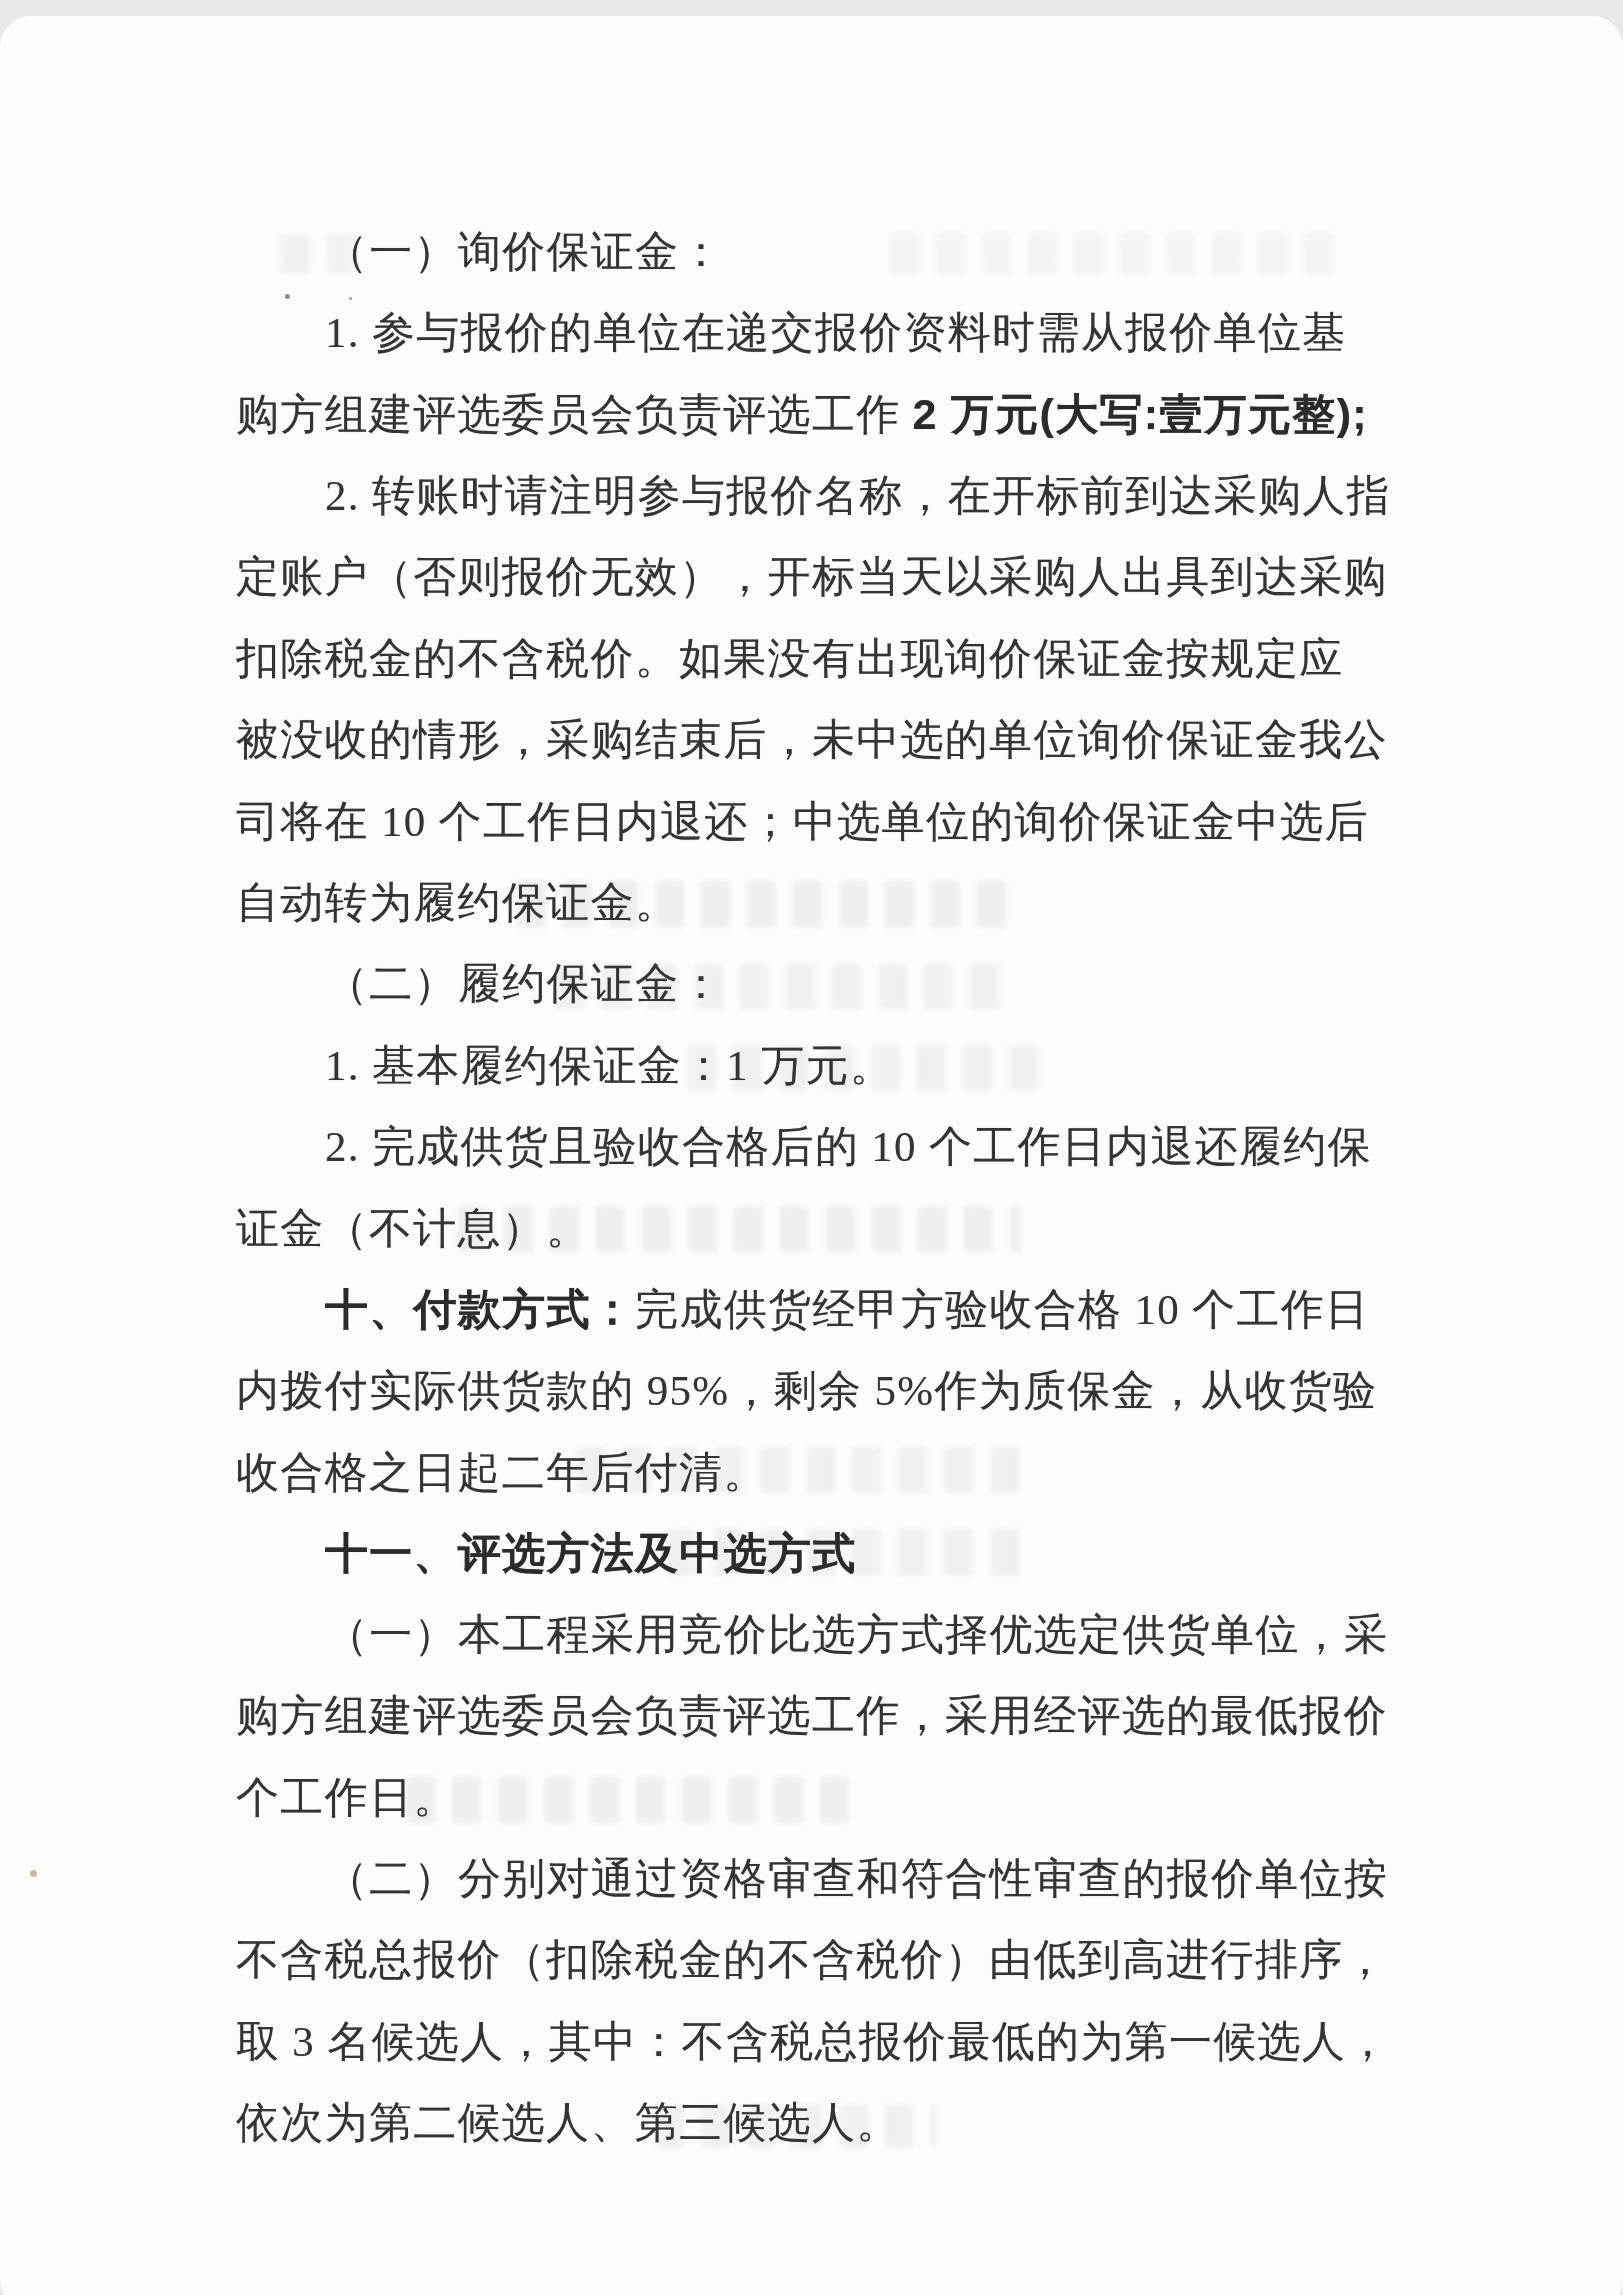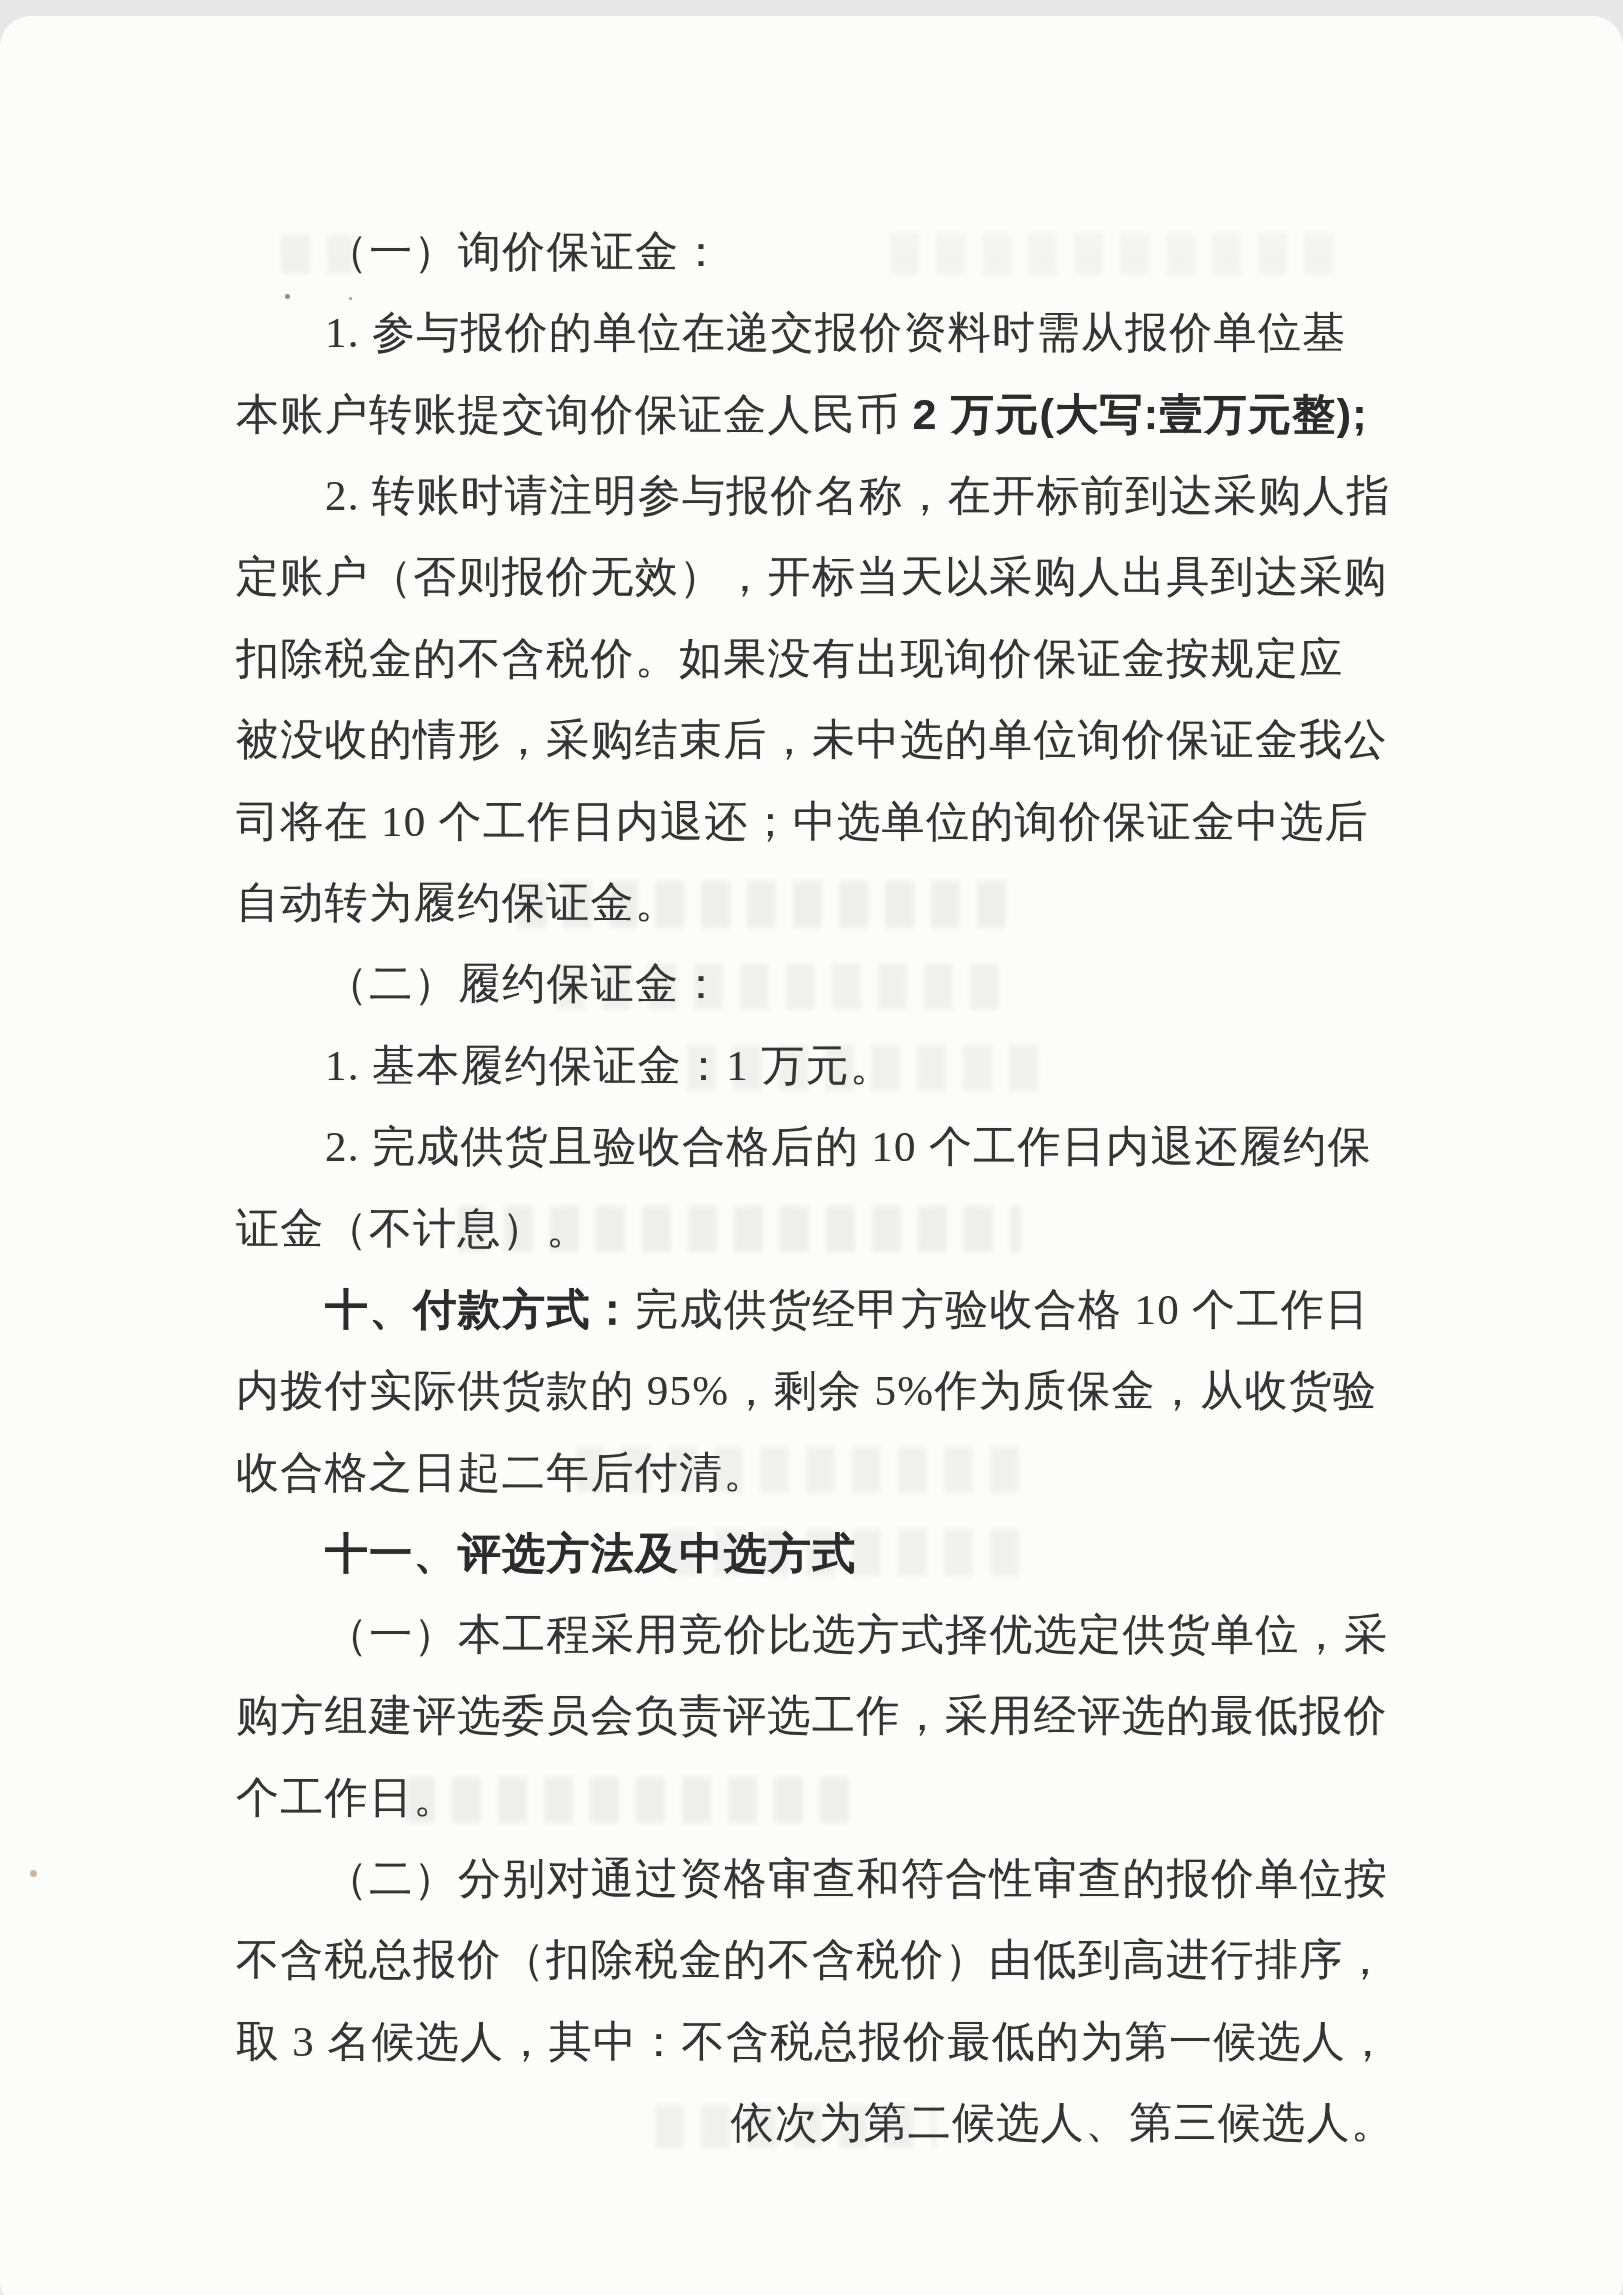--- a/index.html
+++ b/index.html
@@ -59,42 +59,42 @@
     pointer-events: none;
   }
 </style>
 </head>
 <body>
 
 <div class="page">
   <div class="text-block">
       <div class="line indent" style="top: 195px;"><span class="run">（一）询价保证金：</span></div>
       <div class="line indent" style="top: 276px;"><span class="run">1. 参与报价的单位在递交报价资料时需从报价单位基</span></div>
-      <div class="line" style="top: 358px;"><span class="run">本账户转账提交询价保证金人民币 </span><span class="run bold-run">2 万元(大写:壹万元整);</span></div>
+      <div class="line" style="top: 358px;"><span class="run">购方组建评选委员会负责评选工作 </span><span class="run bold-run">2 万元(大写:壹万元整);</span></div>
       <div class="line indent" style="top: 439px;"><span class="run">2. 转账时请注明参与报价名称，在开标前到达采购人指</span></div>
       <div class="line" style="top: 520px;"><span class="run">定账户（否则报价无效），开标当天以采购人出具到达采购</span></div>
       <div class="line" style="top: 602px;"><span class="run">扣除税金的不含税价。如果没有出现询价保证金按规定应</span></div>
       <div class="line" style="top: 683px;"><span class="run">被没收的情形，采购结束后，未中选的单位询价保证金我公</span></div>
       <div class="line" style="top: 765px;"><span class="run">司将在 10 个工作日内退还；中选单位的询价保证金中选后</span></div>
       <div class="line" style="top: 846px;"><span class="run">自动转为履约保证金。</span></div>
       <div class="line indent" style="top: 927px;"><span class="run">（二）履约保证金：</span></div>
       <div class="line indent" style="top: 1009px;"><span class="run">1. 基本履约保证金：1 万元。</span></div>
       <div class="line indent" style="top: 1090px;"><span class="run">2. 完成供货且验收合格后的 10 个工作日内退还履约保</span></div>
       <div class="line" style="top: 1172px;"><span class="run">证金（不计息）。</span></div>
       <div class="line indent" style="top: 1253px;"><span class="run bold-run">十、付款方式：</span><span class="run">完成供货经甲方验收合格 10 个工作日</span></div>
       <div class="line" style="top: 1334px;"><span class="run">内拨付实际供货款的 95%，剩余 5%作为质保金，从收货验</span></div>
       <div class="line" style="top: 1416px;"><span class="run">收合格之日起二年后付清。</span></div>
       <div class="line indent" style="top: 1497px;"><span class="run bold-run">十一、评选方法及中选方式</span></div>
       <div class="line indent" style="top: 1578px;"><span class="run">（一）本工程采用竞价比选方式择优选定供货单位，采</span></div>
       <div class="line" style="top: 1659px;"><span class="run">购方组建评选委员会负责评选工作，采用经评选的最低报价</span></div>
       <div class="line" style="top: 1741px;"><span class="run">个工作日。</span></div>
       <div class="line indent" style="top: 1822px;"><span class="run">（二）分别对通过资格审查和符合性审查的报价单位按</span></div>
       <div class="line" style="top: 1903px;"><span class="run">不含税总报价（扣除税金的不含税价）由低到高进行排序，</span></div>
       <div class="line" style="top: 1985px;"><span class="run">取 3 名候选人，其中：不含税总报价最低的为第一候选人，</span></div>
-      <div class="line" style="top: 2066px; text-align: right;"><span class="run">依次为第二候选人、第三候选人。</span></div>
+      <div class="line" style="top: 2066px;"><span class="run">依次为第二候选人、第三候选人。</span></div>
     </div>
   <div id="artifacts-layer">
       <div class="ghost" style="left: 890px; top: 217px; width: 458px; height: 42px; opacity: 0.045;"></div>
       <div class="ghost" style="left: 281px; top: 219px; width: 72px; height: 39px; opacity: 0.06;"></div>
       <div class="ghost" style="left: 517px; top: 865px; width: 497px; height: 47px; opacity: 0.07;"></div>
       <div class="ghost" style="left: 556px; top: 948px; width: 458px; height: 46px; opacity: 0.06;"></div>
       <div class="ghost" style="left: 687px; top: 1029px; width: 367px; height: 46px; opacity: 0.06;"></div>
       <div class="ghost" style="left: 458px; top: 1190px; width: 563px; height: 46px; opacity: 0.07;"></div>
       <div class="ghost" style="left: 576px; top: 1431px; width: 445px; height: 46px; opacity: 0.06;"></div>
       <div class="ghost" style="left: 668px; top: 1513px; width: 353px; height: 47px; opacity: 0.06;"></div>

